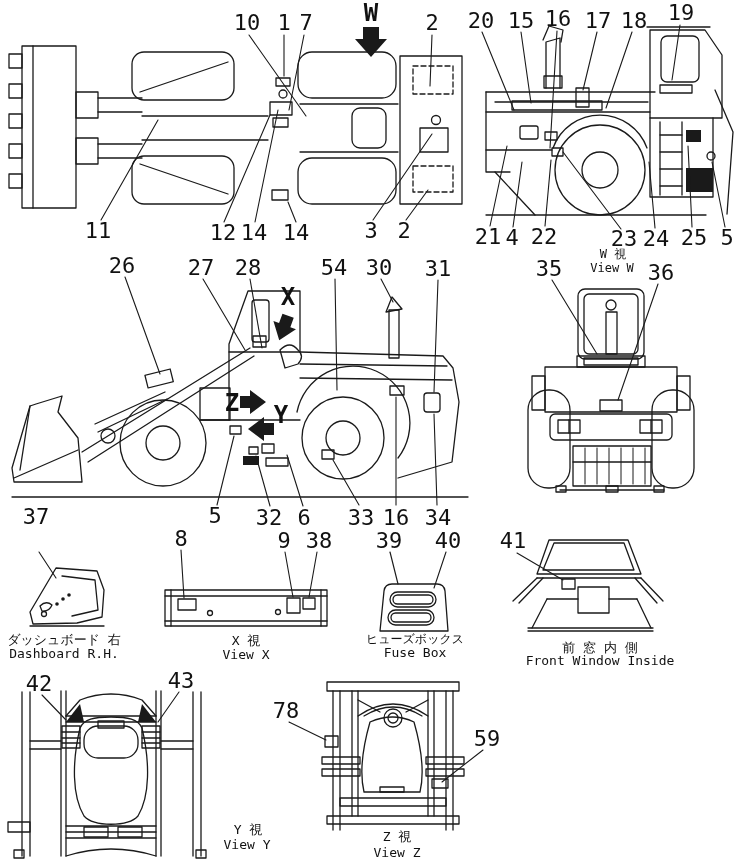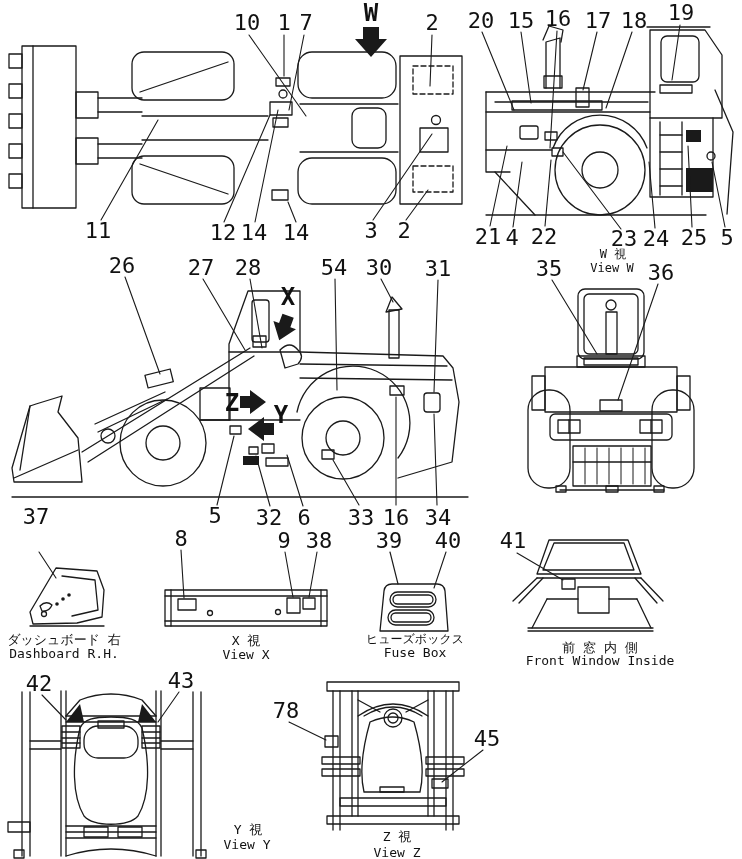--- a/index.html
+++ b/index.html
@@ -400,21 +400,21 @@
 <div class="co" style="left:181px;top:539px">8</div>
 <div class="co" style="left:284px;top:541px">9</div>
 <div class="co" style="left:319px;top:541px">38</div>
 <div class="co" style="left:389px;top:541px">39</div>
 <div class="co" style="left:448px;top:541px">40</div>
 <div class="co" style="left:513px;top:541px">41</div>
 
 <div class="co" style="left:39px;top:684px">42</div>
 <div class="co" style="left:181px;top:681px">43</div>
 <div class="co" style="left:286px;top:711px">78</div>
-<div class="co" style="left:487px;top:739px">45</div>
+<div class="co" style="left:487px;top:739px">59</div>
 
 <div class="cap small" style="left:613px;top:254px">W 視</div>
 <div class="cap small" style="left:612px;top:268px">View W</div>
 
 <div class="cap" style="left:64px;top:639px">ダッシュボード 右</div>
 <div class="cap" style="left:64px;top:653px">Dashboard R.H.</div>
 
 <div class="cap" style="left:246px;top:640px">X 視</div>
 <div class="cap" style="left:246px;top:654px">View X</div>
 

